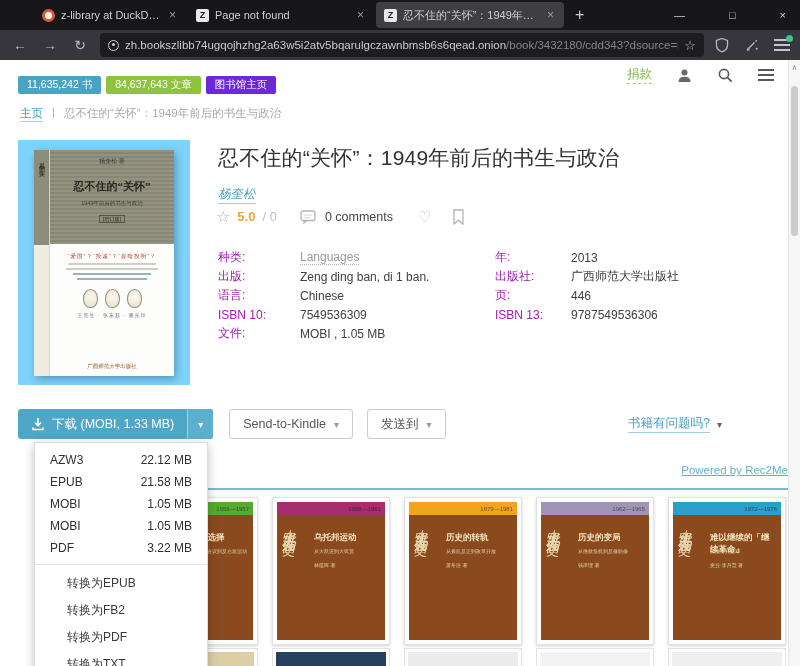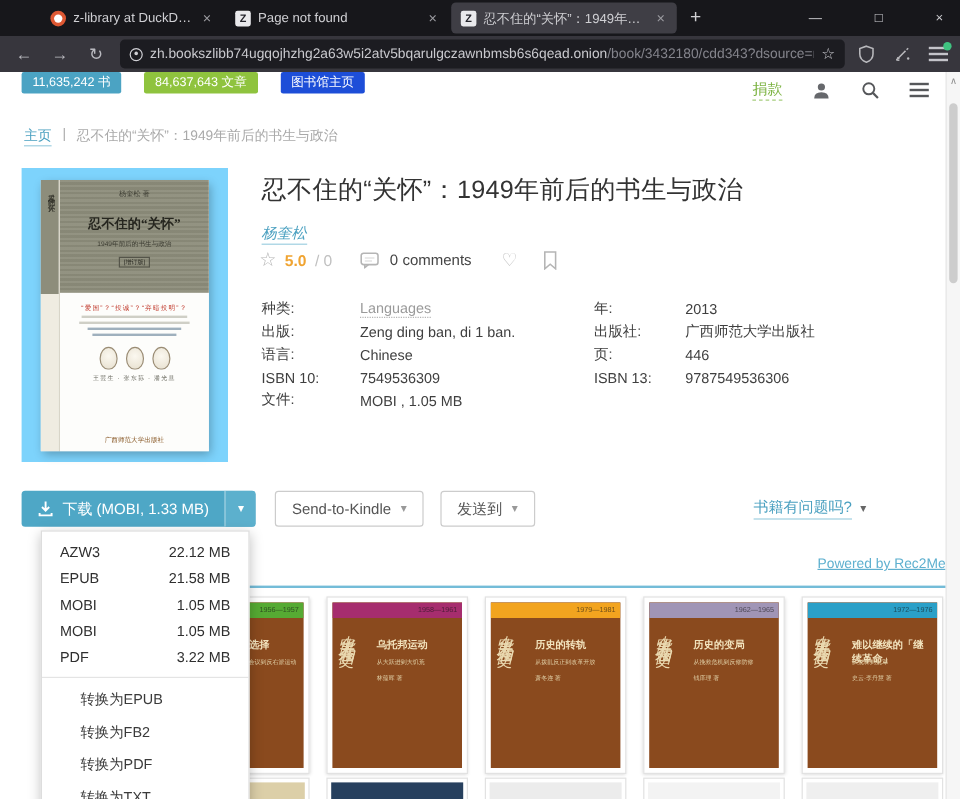--- a/index.html
+++ b/index.html
@@ -35,21 +35,21 @@
   .menu-bars i { display:block; height:2px; background:#c4c4ca; margin-bottom:3px; }
   .menu-dot { position:absolute; right:-3px; top:-4px; width:7px; height:7px; border-radius:50%; background:#3fc380; }
 
   
   .content { position:absolute; top:60px; left:0; width:800px; height:606px; background:#fff; }
 
   .scrollstrip { position:absolute; right:0; top:0; width:12px; height:606px; background:#f6f6f6; border-left:1px solid #e6e6e6; z-index:30; }
   .scroll-up { display:block; text-align:center; color:#8d8d8d; font-size:8px; padding-top:3px; }
   .scroll-thumb { position:absolute; left:2px; top:26px; width:7px; height:150px; background:#cdcdcd; border-radius:4px; }
 
-  .badges { position:absolute; left:18px; top:0; display:flex; gap:19px; }
+  .badges { position:absolute; left:18px; top:16px; display:flex; gap:5px; }
   .badge { color:#fff; font-size:10.5px; padding:2px 9px; border-radius:2px; white-space:nowrap; }
 
   .header-right { position:absolute; right:26px; top:6px; display:flex; align-items:center; gap:24px; }
   .donate { color:#7cb342; font-size:12.5px; border-bottom:1px dashed #a6cd7e; }
 
   .breadcrumb { position:absolute; left:20px; top:46px; font-size:11.5px; color:#a9a9a9; display:flex; gap:9px; }
   .bc-home { color:#4aa0c0; border-bottom:1px solid #9fcfe0; }
 
   
   .coverbox { position:absolute; left:18px; top:80px; width:172px; height:245px; background:#7dd3fc;
@@ -82,21 +82,21 @@
   .rating-row { position:absolute; left:216px; top:147px; display:flex; align-items:center; gap:7px; font-size:13px; }
   .star-o { color:#b5b5b5; font-size:16px; }
   .rate-val { color:#f0a432; font-weight:bold; }
   .rate-total { color:#c0c0c0; }
   .cmt-label { color:#444; font-size:12.5px; margin-left:2px; }
   .heart-o { color:#c0c0c0; font-size:15px; margin-left:18px; }
 
   .details { position:absolute; top:188px; font-size:12px; }
   .details.left { left:218px; } .details.right { left:495px; }
   .drow { display:flex; height:19px; align-items:center; }
-  .dlabel { width:82px; color:#404040; }
+  .dlabel { width:82px; color:#a21caf; }
   .details.right .dlabel { width:76px; }
   .dvalue { color:#404040; }
   .link-dotted { color:#9a9a9a; border-bottom:1px dotted #b5b5b5; }
 
   
   .actions { position:absolute; left:18px; top:349px; display:flex; align-items:center; }
   .dl-btn { display:flex; height:30px; background:#4ea7c6; border-radius:3px; color:#fff; overflow:hidden; }
   .dl-main { display:flex; align-items:center; gap:7px; padding:0 13px; font-size:12.5px; }
   .dl-caret { width:26px; display:flex; align-items:center; justify-content:center;
               border-left:1px solid rgba(255,255,255,.45); background:#5cb0cd; font-size:10px; }
@@ -192,21 +192,21 @@
         <span class="menu-dot"></span>
       </span>
   </div>
 </div>
 
 <div class="content">
 
   <div class="badges">
     <span class="badge" style="background: rgb(75, 163, 195);">11,635,242 书</span>
     <span class="badge" style="background: rgb(143, 195, 62);">84,637,643 文章</span>
-    <span class="badge" style="background: #1d4ed8;">图书馆主页</span>
+    <span class="badge" style="background: #6d28d9;">图书馆主页</span>
   </div>
 
   <div class="header-right">
     <span class="donate">捐款</span>
     <span>
       <svg width="17" height="17" viewBox="0 0 17 17">
           <circle cx="8.5" cy="5.5" r="3" fill="#66686c"></circle>
           <path d="M2.5 15 Q2.5 9.8 8.5 9.8 Q14.5 9.8 14.5 15 Z" fill="#66686c"></path>
         </svg>
     </span>

